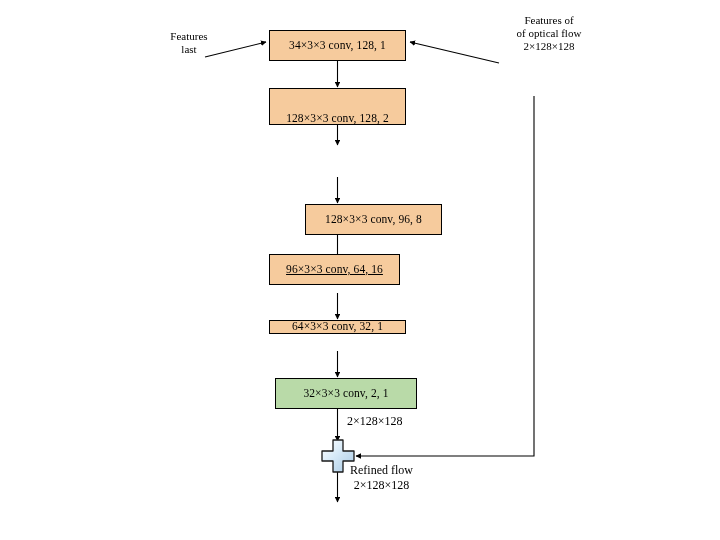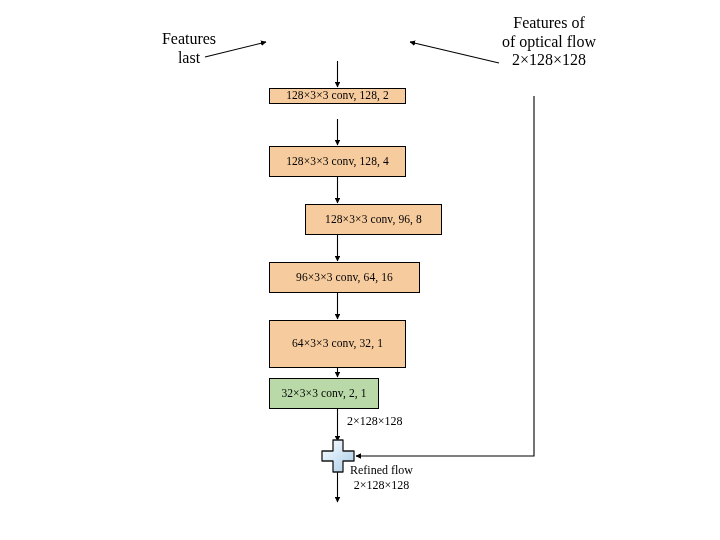--- a/index.html
+++ b/index.html
@@ -36,21 +36,21 @@
     line-height: 1;
     letter-spacing: 0.1px;
     white-space: nowrap;
     z-index: 3;
   }
   .layer-box.orange { background: #f6cb9d; }
   .layer-box.green  { background: #b9daa8; }
 
   .note {
     position: absolute;
-    font-size: 16px;
+    font-size: 11px;
     line-height: 1.17;
     text-align: center;
     z-index: 4;
   }
   .note-left  { width: 112px; }
   .note-right { width: 136px; }
 
   .edge-label {
     position: absolute;
     font-size: 12px;
@@ -104,42 +104,42 @@
     <div>Features</div>
     <div>last</div>
   </div>
 
   <div class="note note-right" style="left:481px; top:14px;">
     <div>Features of</div>
     <div>of optical flow</div>
     <div>2×128×128</div>
   </div>
 
+  <div class="layer-box orange" style="left:269px; top:30px;  width:137px; height:31px;">
+    <span>34×3×3 conv, 128, 1</span>
+  </div>
 
-  <div class="layer-box orange" style="left:269px; top:88px;  width:137px; height:16px;">
+  <div class="layer-box orange" style="left:269px; top:88px;  width:137px; height:37px;align-items:flex-end;">
     <span>128×3×3 conv, 128, 2</span>
   </div>
 
-  <div class="layer-box orange" style="left:269px; top:146px; width:137px; height:31px;">
-    <span>128×3×3 conv, 128, 4</span>
-  </div>
 
   <div class="layer-box orange" style="left:269px; top:204px; width:137px; height:31px;margin-left:36px;">
     <span>128×3×3 conv, 96, 8</span>
   </div>
 
-  <div class="layer-box orange" style="left:269px; top:262px; width:151px; height:31px;">
+  <div class="layer-box orange" style="left:269px; top:254px; width:131px; height:31px;text-decoration:underline;">
     <span>96×3×3 conv, 64, 16</span>
   </div>
 
-  <div class="layer-box orange" style="left:269px; top:320px; width:137px; height:48px;">
+  <div class="layer-box orange" style="left:269px; top:320px; width:137px; height:14px;">
     <span>64×3×3 conv, 32, 1</span>
   </div>
 
-  <div class="layer-box green" style="left:269px; top:378px; width:110px; height:31px;">
+  <div class="layer-box green" style="left:275px; top:378px; width:142px; height:31px;">
     <span>32×3×3 conv, 2, 1</span>
   </div>
 
   <div class="edge-label" style="left:347px; top:414px;">2×128×128</div>
 
   <div class="edge-label two-line" style="left:350px; top:463px;text-align:center;">
     <div>Refined flow</div>
     <div>2×128×128</div>
   </div>
 

